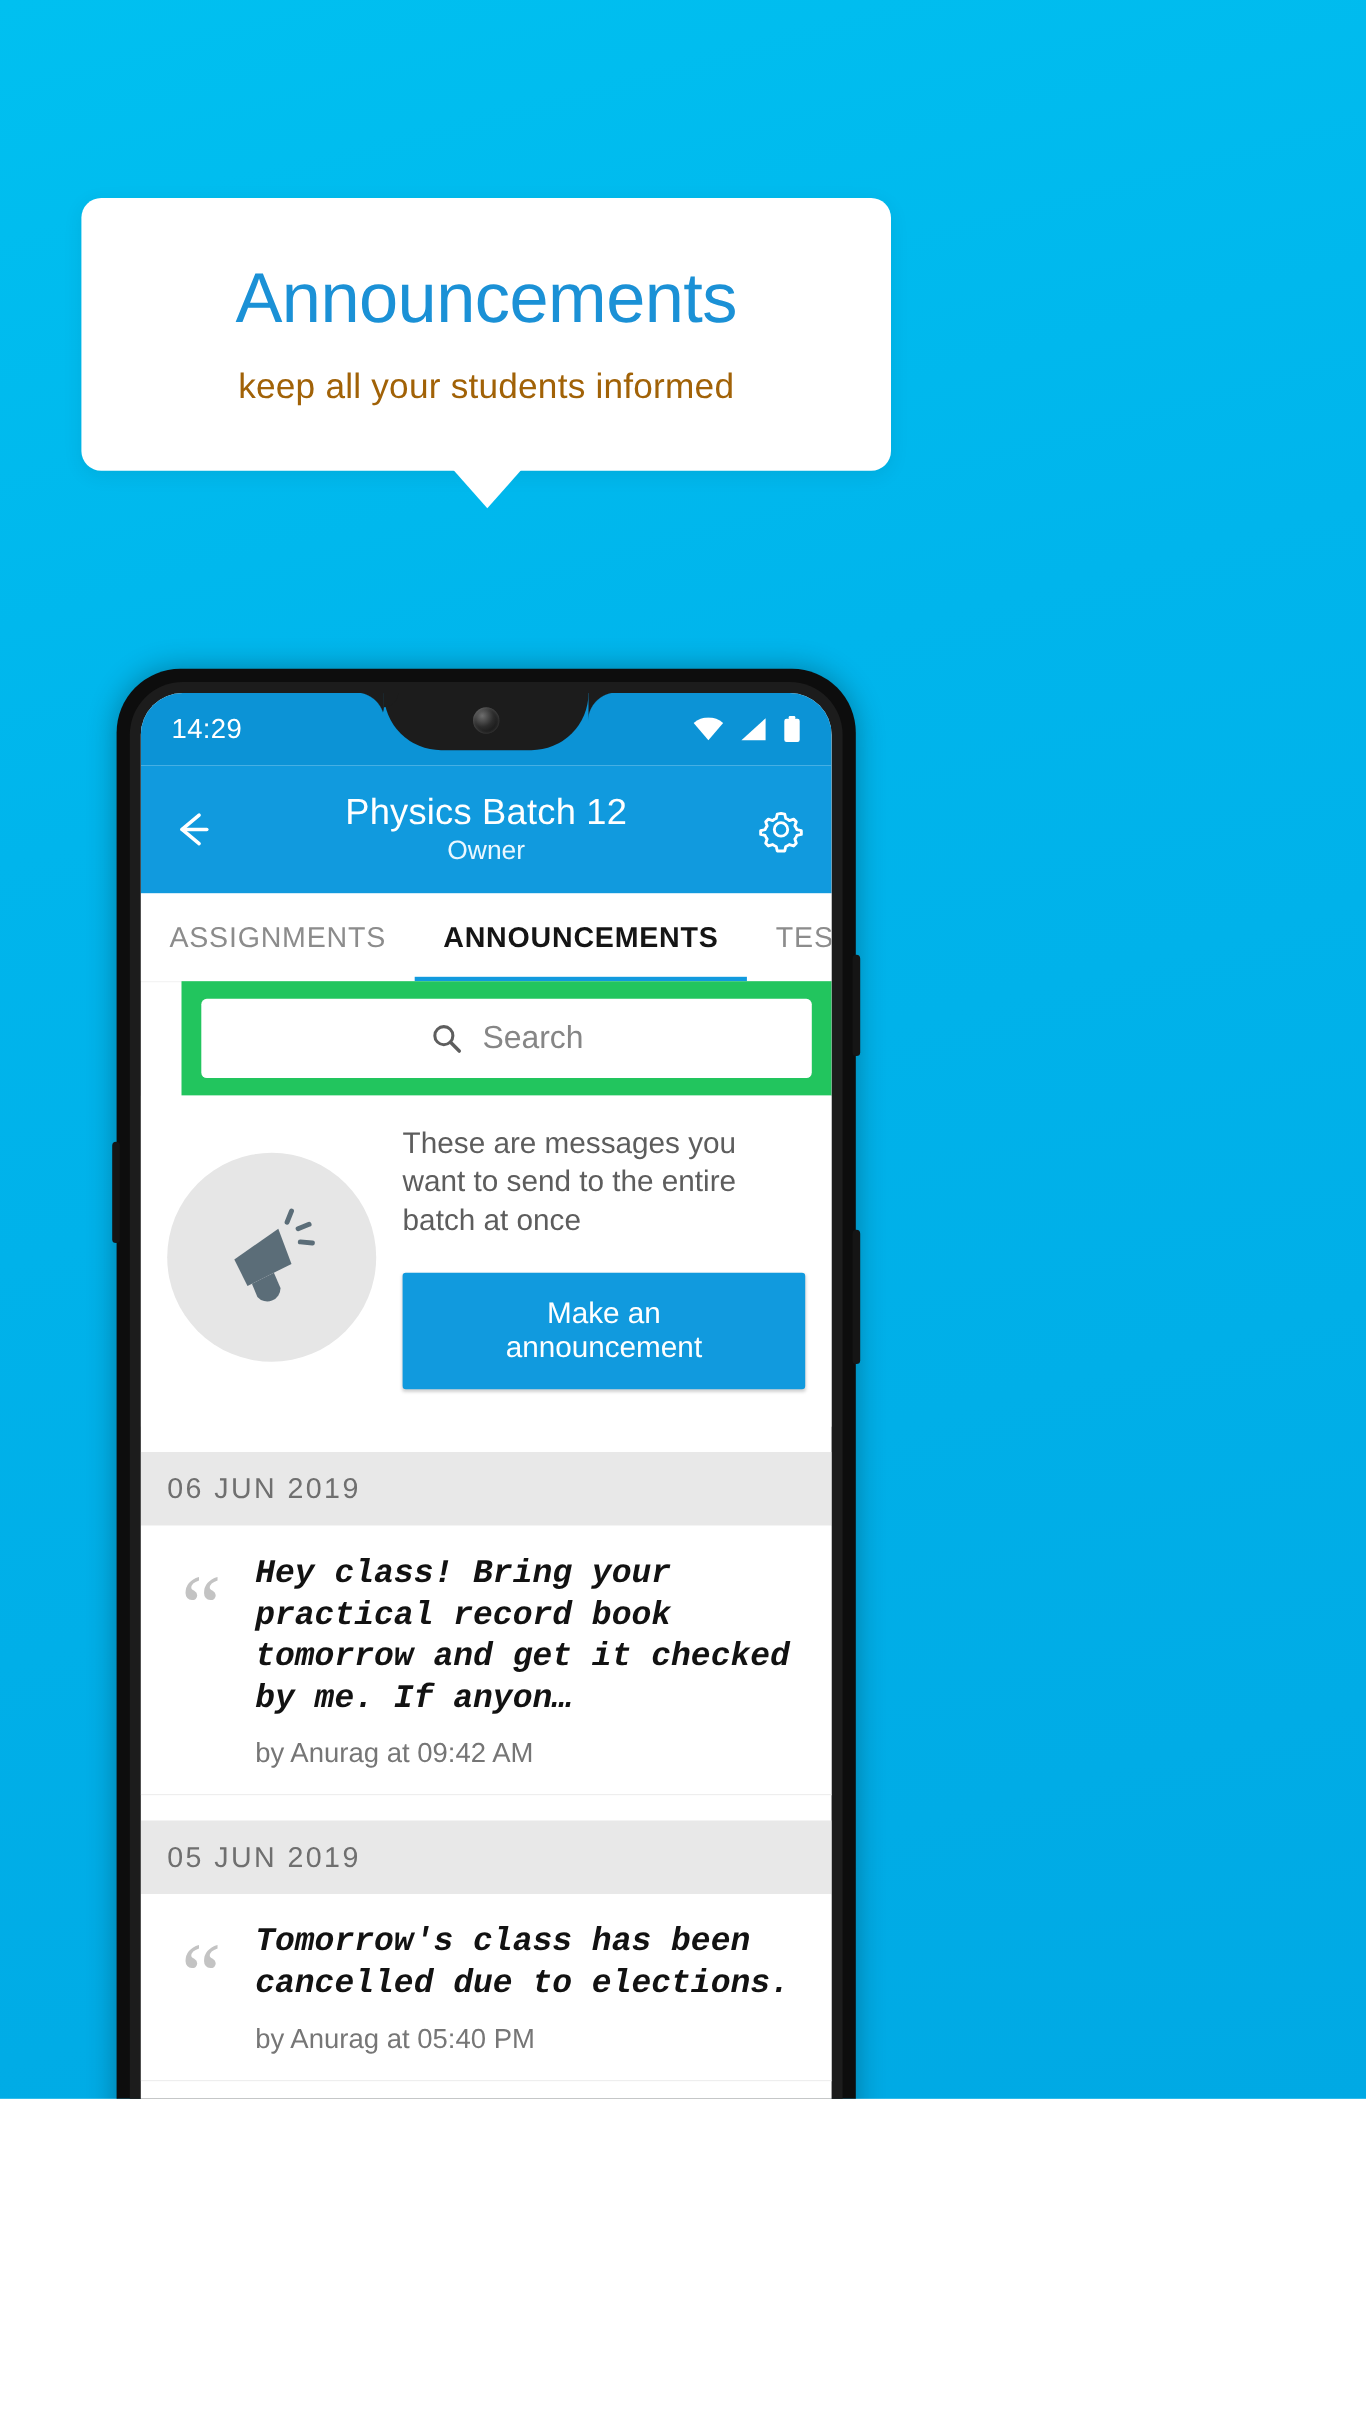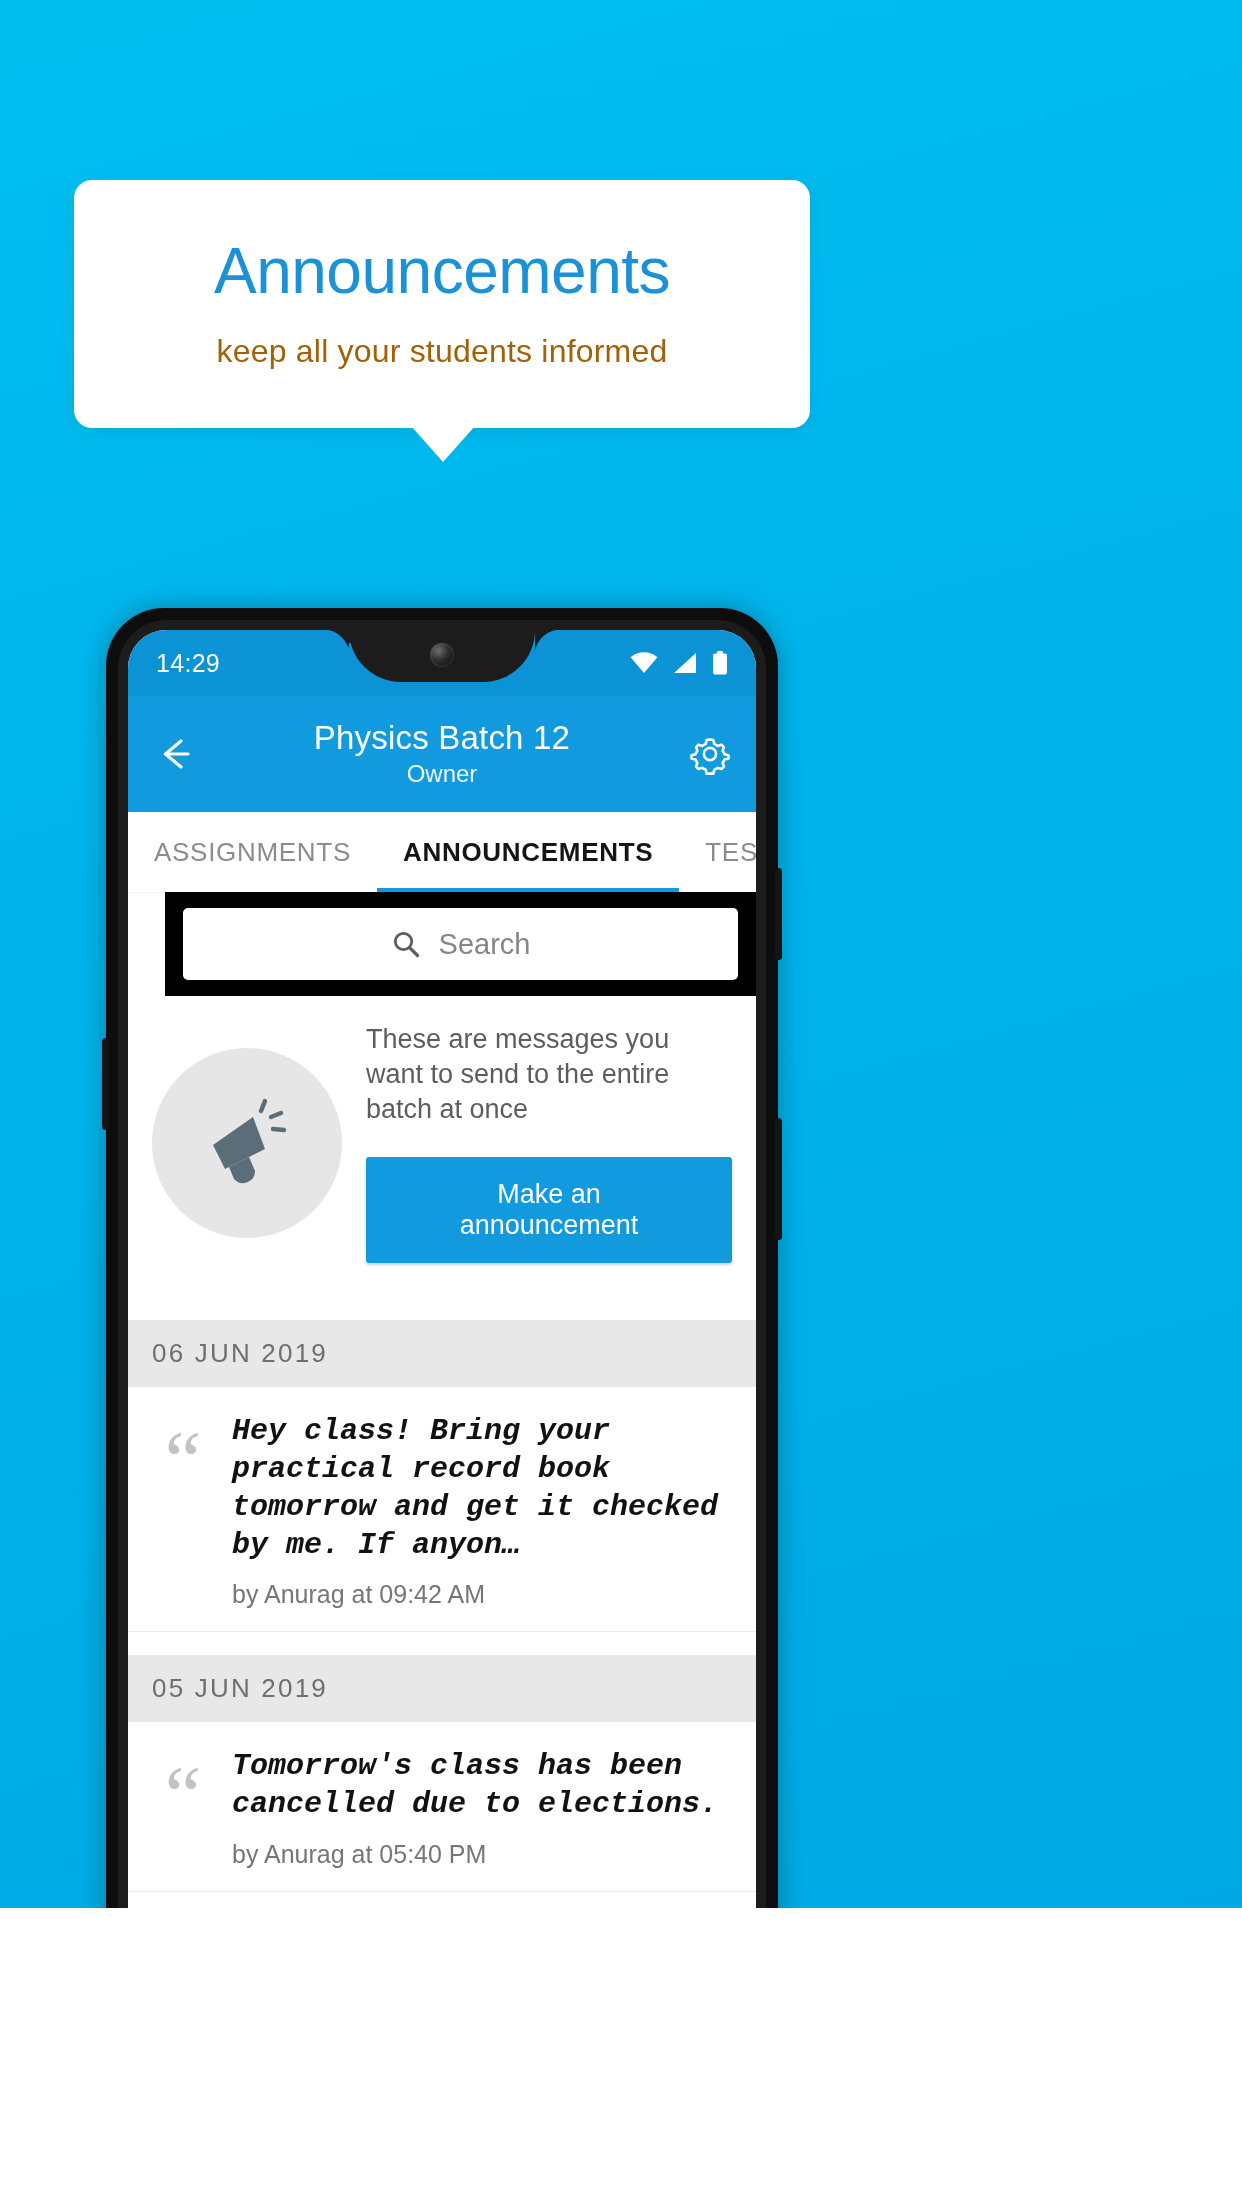--- a/index.html
+++ b/index.html
@@ -180,21 +180,21 @@
   .tab.active { color: #151515; font-weight: 700; }
   .tab.active::after {
     content: "";
     position: absolute;
     left: 0; right: 0; bottom: 0;
     height: 4px; background: #119ade;
   }
 
   
   #search-wrap {
-    background: #000000;
+    background: #22c55e;
     padding: 16px 18px;
     margin-left: 37px;
   }
   #search-box {
     height: 72px;
     background: #ffffff;
     border-radius: 5px;
     display: flex; align-items: center;
     justify-content: center;
     gap: 18px;

